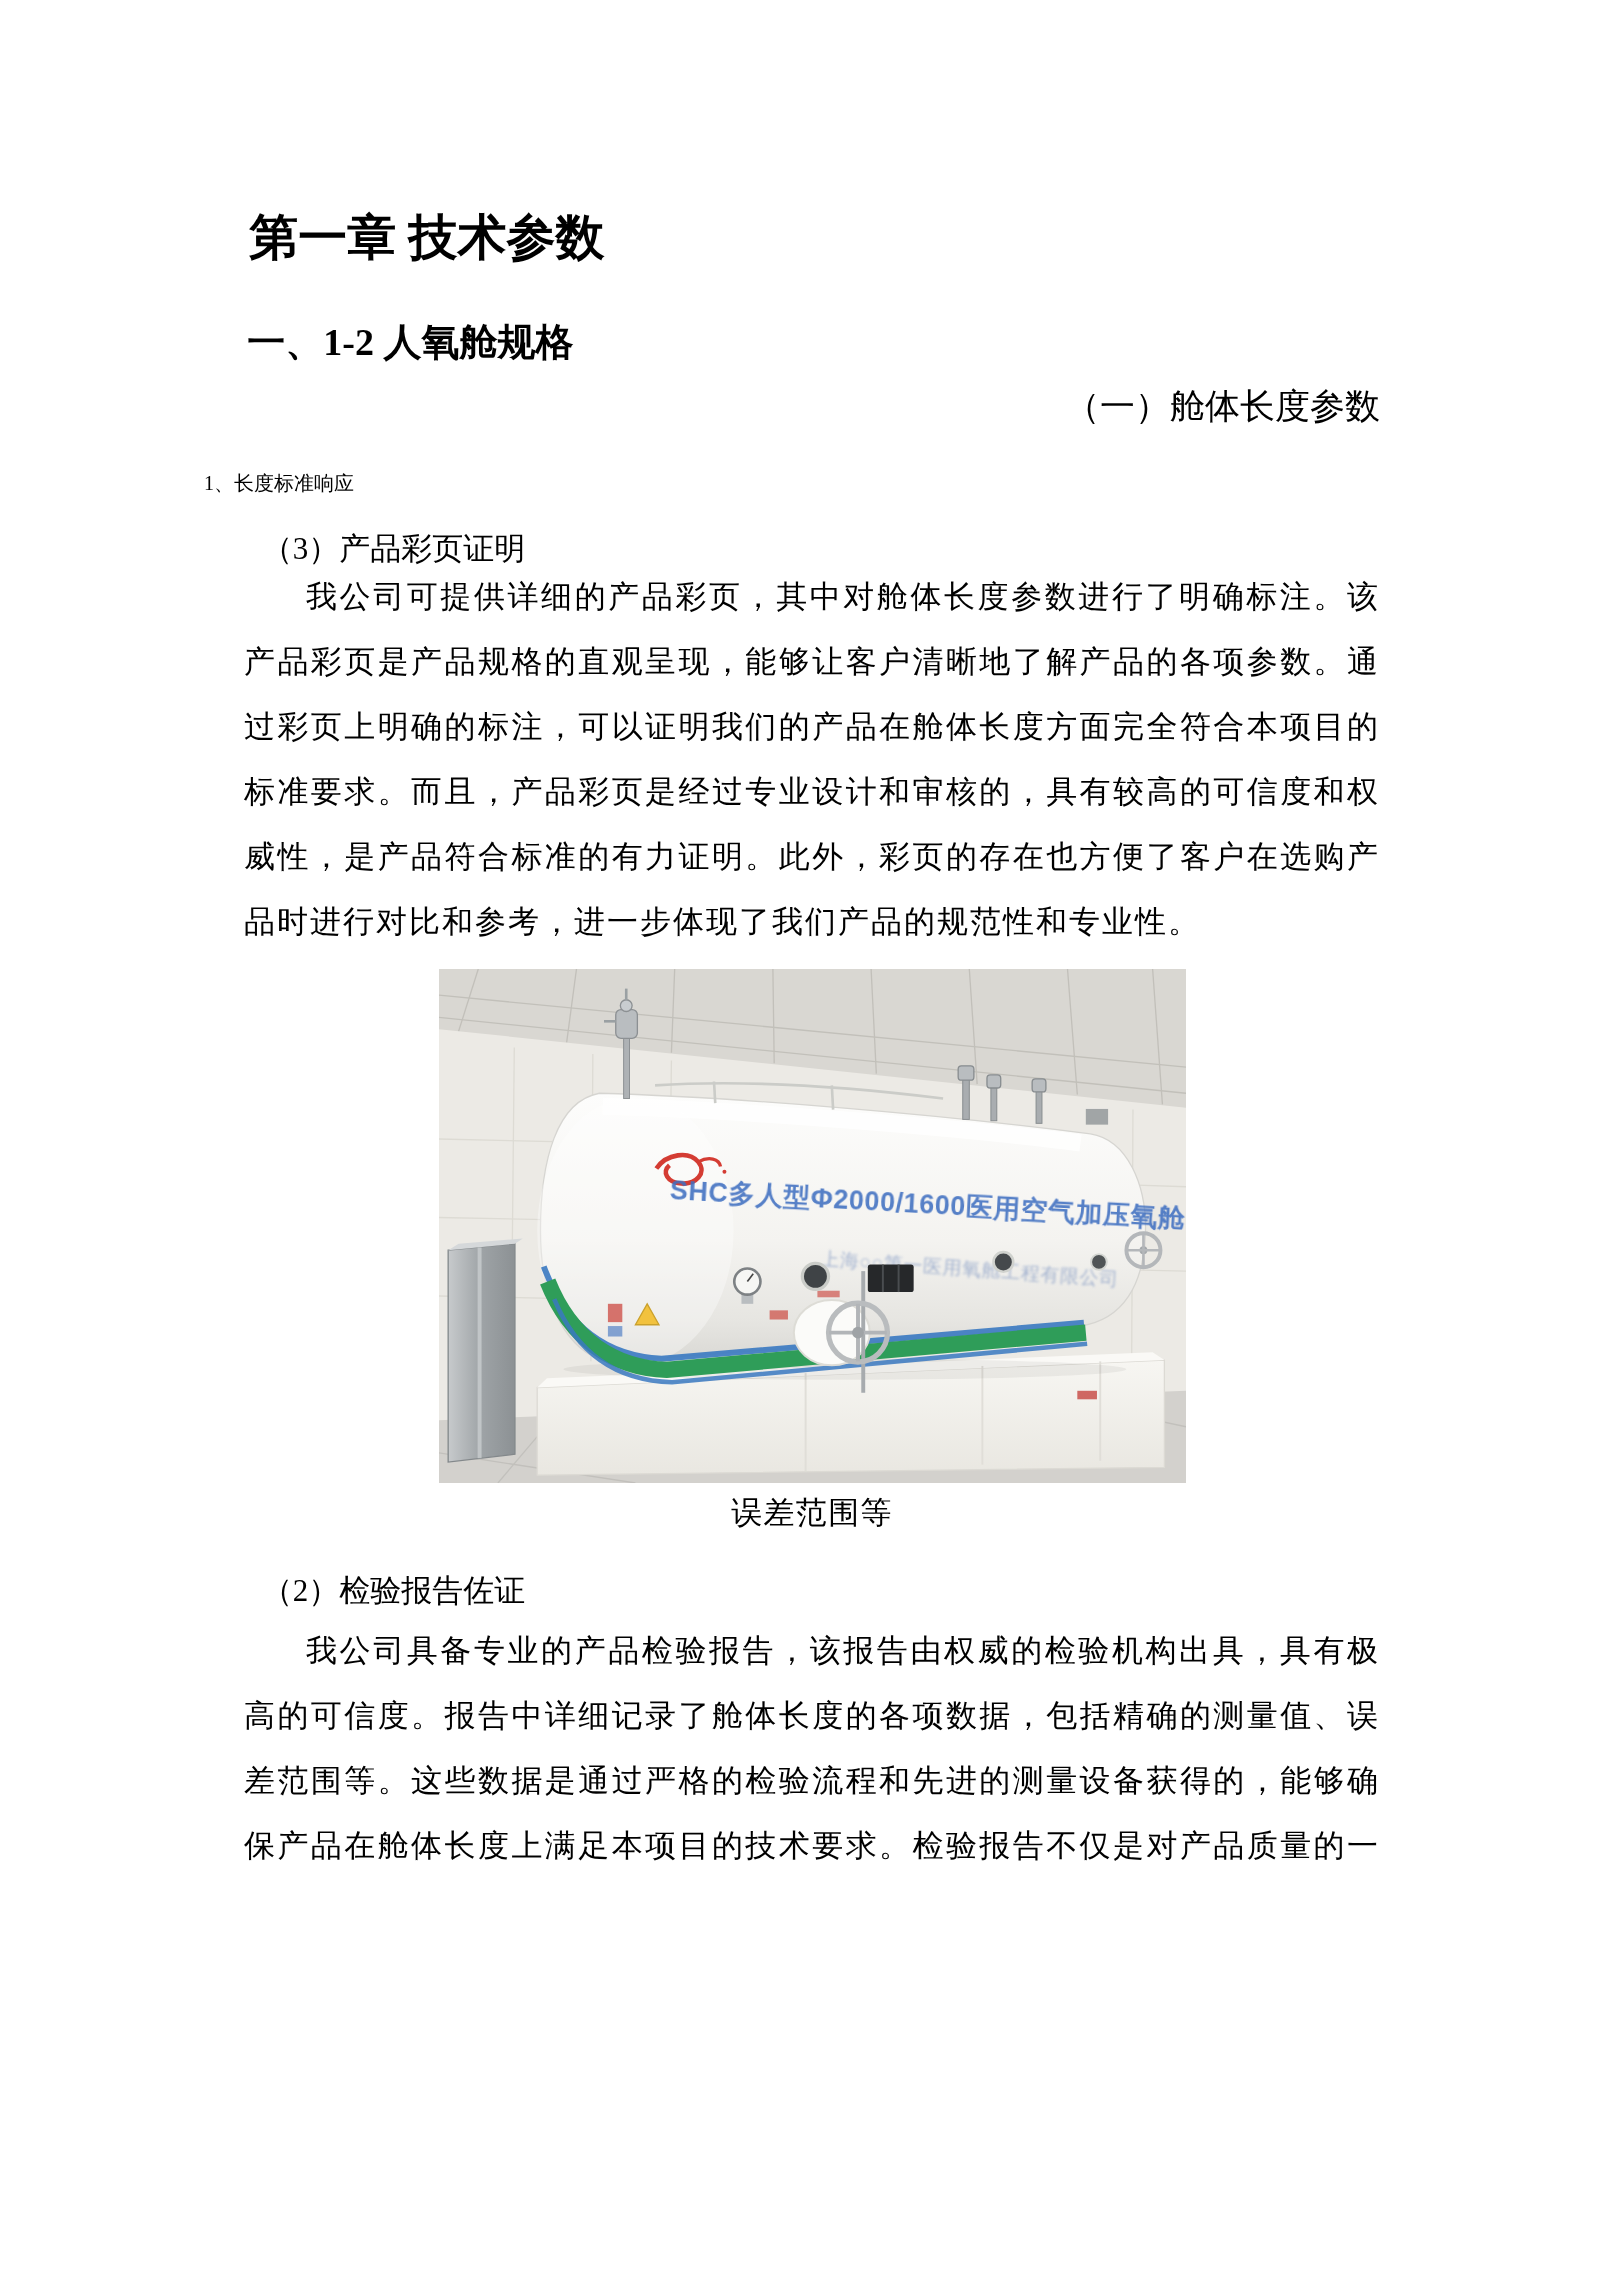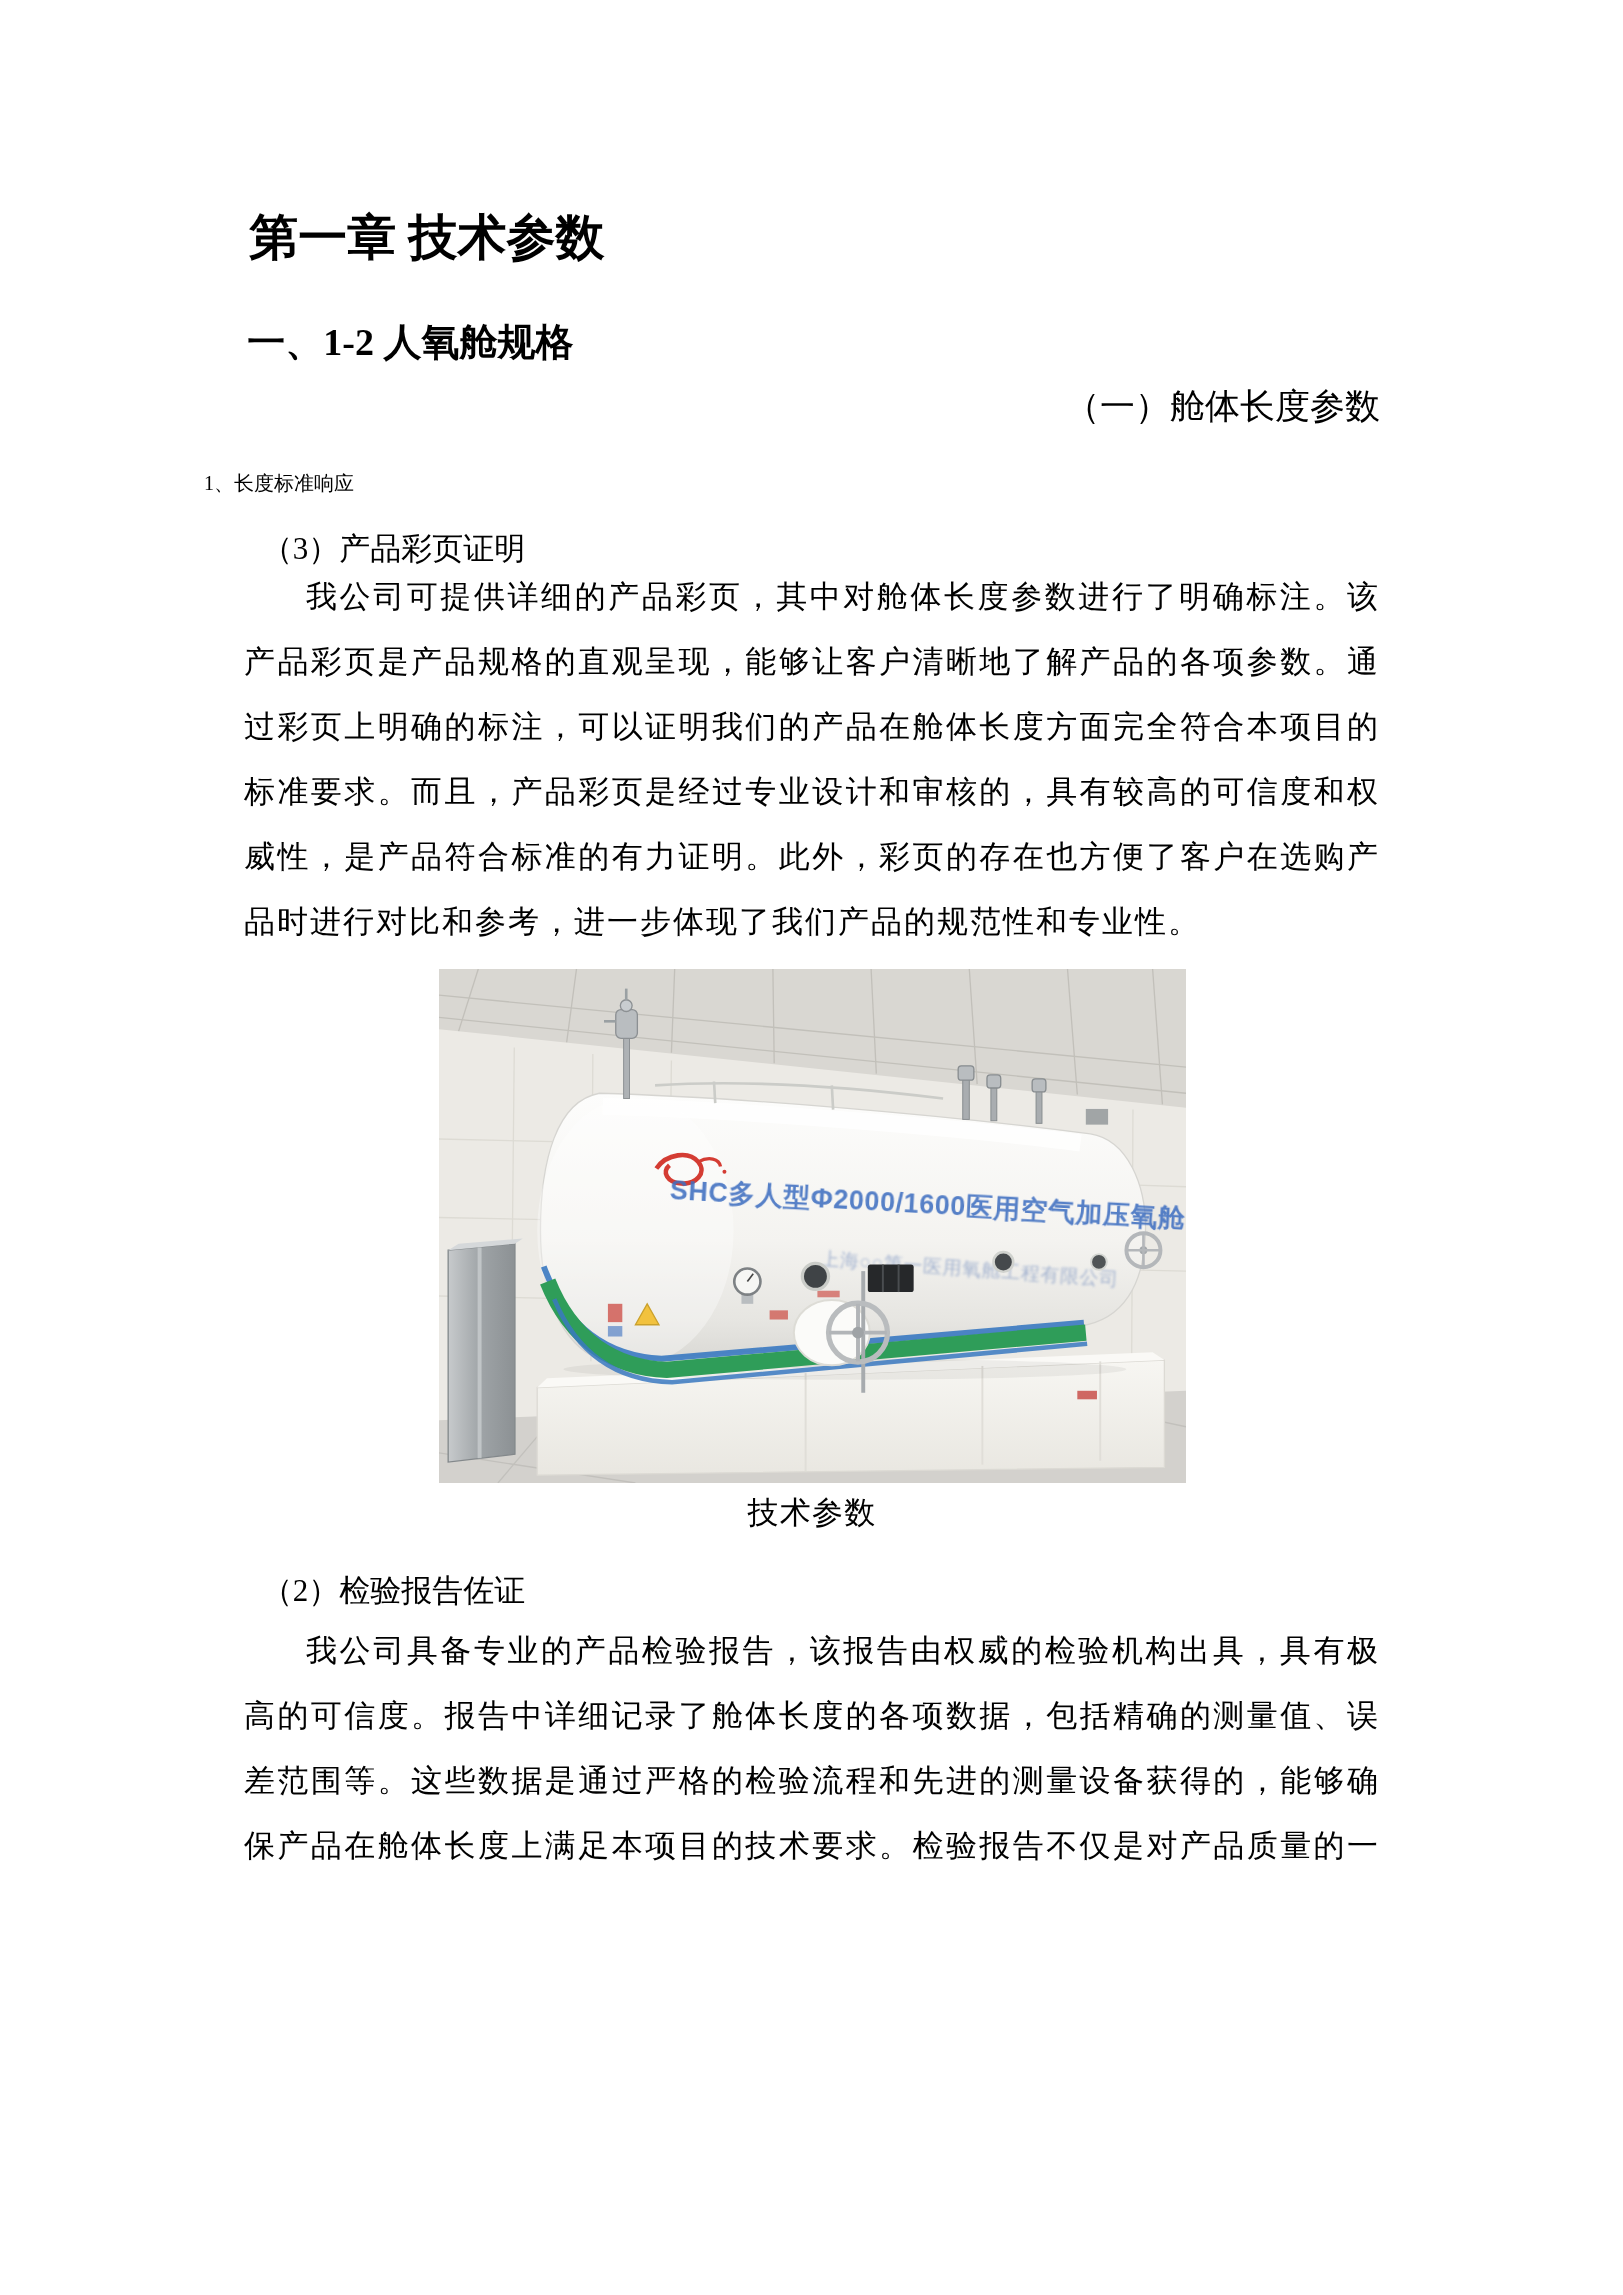--- a/index.html
+++ b/index.html
@@ -266,21 +266,21 @@
           <circle cx="1008" cy="448" r="12" fill="#505456" stroke="#d4d6d2" stroke-width="3"></circle>
         </g>
 
         <g>
           <circle cx="1076" cy="430" r="26" fill="none" stroke="#b4b7ba" stroke-width="6"></circle>
           <circle cx="1076" cy="430" r="6" fill="#a3a7aa"></circle>
           <line x1="1076" y1="404" x2="1076" y2="456" stroke="#b4b7ba" stroke-width="4"></line>
           <line x1="1050" y1="430" x2="1102" y2="430" stroke="#b4b7ba" stroke-width="4"></line>
         </g>
       </svg>
-      <figcaption>技术参数</figcaption>
+      <figcaption>误差范围等</figcaption>
     </figure>
 
     <div class="h6b">（2）检验报告佐证</div>
 
     <p class="body p2">我公司具备专业的产品检验报告，该报告由权威的检验机构出具，具有极高的可信度。报告中详细记录了舱体长度的各项数据，包括精确的测量值、误差范围等。这些数据是通过严格的检验流程和先进的测量设备获得的，能够确保产品在舱体长度上满足本项目的技术要求。检验报告不仅是对产品质量的一种保障，也是我们对客户负责的体现。通过这份报告，客户可以放心地选择我们的产品，因为我们的产品在每一个细节上都经过了严格的检验和把控。</p>
 
   </div>
 </div>
 
 

